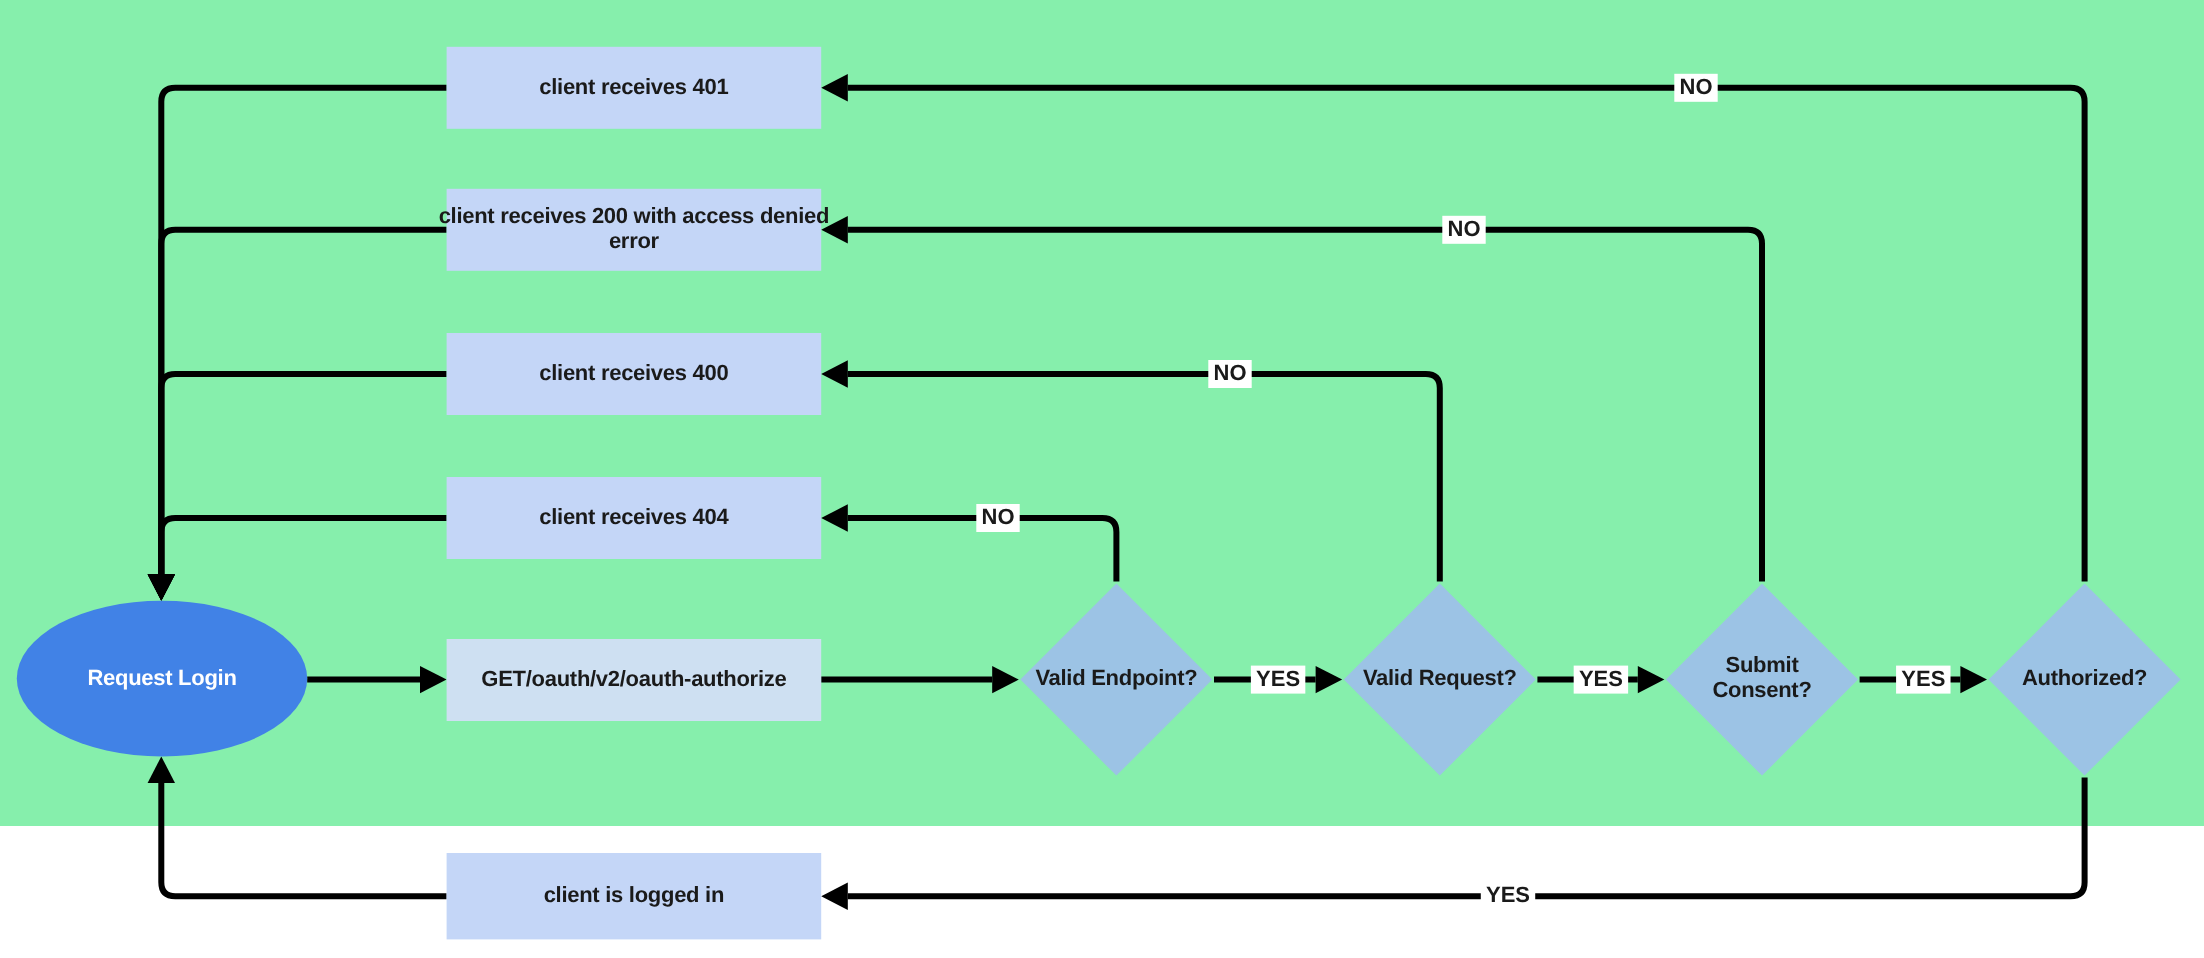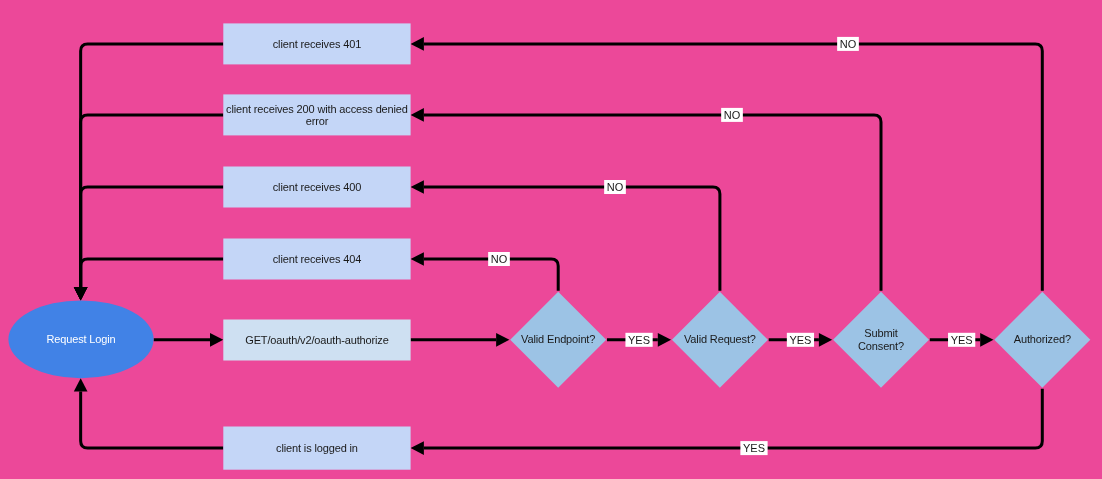--- a/index.html
+++ b/index.html
@@ -1,19 +1,19 @@
 <!DOCTYPE html>
 <html><head>
 <meta charset="utf-8">
 <title>OAuth Authorization Flow</title>
 <style>
   html, body { margin:0; padding:0; background:#ffffff; }
   body { width:1102px; height:479px; overflow:hidden;
          font-family:"Liberation Sans", sans-serif; }
-  #canvas { position:relative; width:1102px; height:479px; background:#ec4899; }
+  #canvas { position:relative; width:1102px; height:413px; background:#86efac;font-weight:bold; }
   svg.flow { display:block; width:1102px; height:479px; }
   .node-label { font-family:"Liberation Sans", sans-serif; font-size:11px;
                 fill:#1a1a1a; text-anchor:middle; dominant-baseline:central;
                 letter-spacing:-0.14px; }
   .start-label { fill:#ffffff; }
   .edge-label { font-family:"Liberation Sans", sans-serif; font-size:11px;
                 fill:#1a1a1a; text-anchor:middle; dominant-baseline:central; }
   .edge { fill:none; stroke:#000000; stroke-width:3; stroke-linecap:butt; stroke-linejoin:round; }
   .arrowhead { fill:#000000; stroke:none; }
   .label-bg { fill:#ffffff; stroke:none; }

